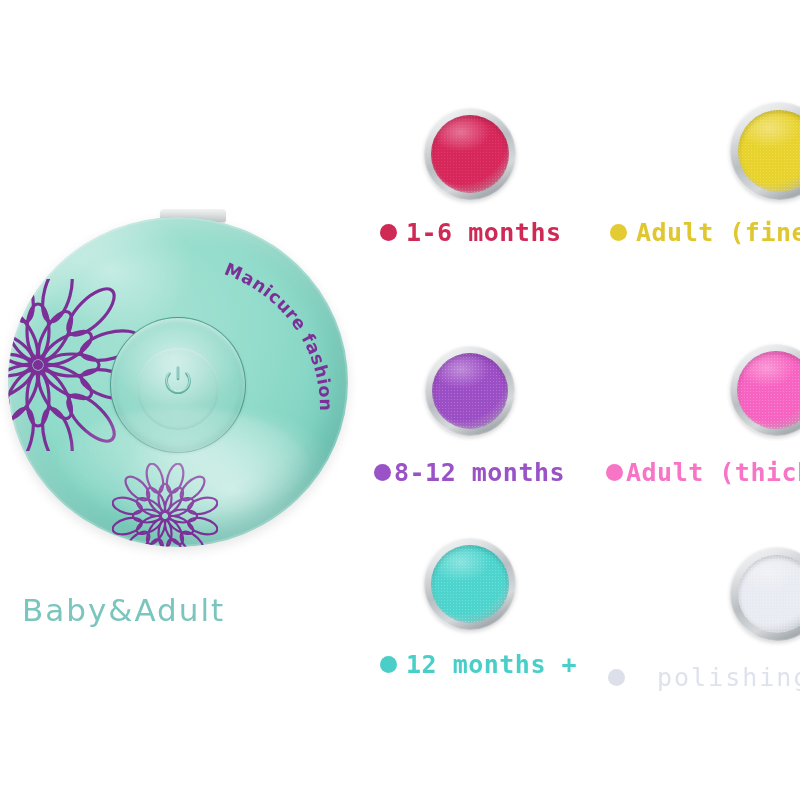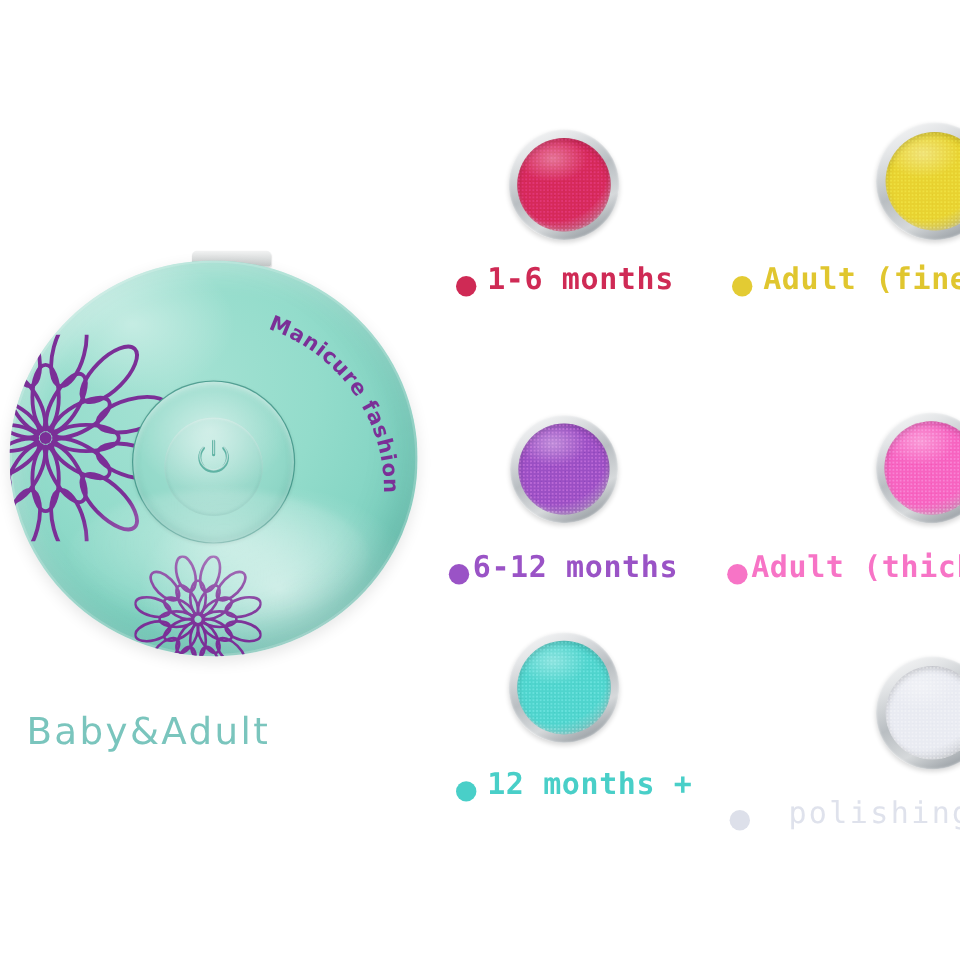--- a/index.html
+++ b/index.html
@@ -109,21 +109,21 @@
   .disc-grain{
     position:absolute;inset:0;border-radius:50%;
     opacity:.40;mix-blend-mode:overlay;
   }
   .disc-shine{
     position:absolute;inset:0;border-radius:50%;
     background:radial-gradient(ellipse 60% 40% at 38% 22%, rgba(255,255,255,.35) 0%, rgba(255,255,255,0) 62%);
   }
 
   .label-row{
-    position:absolute;display:flex;align-items:flex-end;
+    position:absolute;display:flex;align-items:center;
     white-space:nowrap;
   }
   .bullet{
     display:inline-block;border-radius:50%;
     width:17px;height:17px;flex:0 0 auto;
   }
   .label-text{
     font-family:"DejaVu Sans Mono", monospace;
     font-size:25px;
     font-weight:bold;
@@ -271,39 +271,39 @@
     <div class="cell" style="left:28px;top:240px;width:180px;height:170px;">
       <div class="disc" style="top:6px;width:90px;height:90px;">
         <div class="disc-rim"></div>
         <div class="disc-face" id="face-2" style="inset: 7px; background: radial-gradient(circle at 40% 32%, rgb(155, 79, 196) 0%, rgb(155, 79, 196) 62%, rgba(0, 0, 0, 0.1) 100%);">
           <div class="disc-grain" style="background-image: radial-gradient(rgba(255, 255, 255, 0.8) 0.6px, transparent 0.7px), radial-gradient(rgba(0, 0, 0, 0.45) 0.5px, transparent 0.6px); background-size: 3px 3px, 4px 4px; background-position: 0px 0px, 1px 2px;"></div>
           <div class="disc-shine"></div>
         </div>
       </div>
       <div class="label-row" style="left:-6px;top:118px;">
         <span class="bullet" id="bul-2" style="background: rgb(154, 83, 198);"></span>
-        <span class="label-text" id="txt-2" style="margin-left: 3px; color: rgb(154, 83, 198);">6-12 months</span>
+        <span class="label-text" id="txt-2" style="margin-left: 3px; color: rgb(154, 83, 198);">8-12 months</span>
       </div>
     </div>
 
     <div class="cell" style="left:258px;top:240px;width:190px;height:170px;">
       <div class="disc" style="top:4px;left:120px;transform:none;width:92px;height:92px;">
         <div class="disc-rim"></div>
         <div class="disc-face" id="face-3" style="inset: 7px; background: radial-gradient(circle at 40% 32%, rgb(247, 99, 192) 0%, rgb(247, 99, 192) 62%, rgba(0, 0, 0, 0.1) 100%);">
           <div class="disc-grain" style="background-image: radial-gradient(rgba(255, 255, 255, 0.8) 0.6px, transparent 0.7px), radial-gradient(rgba(0, 0, 0, 0.45) 0.5px, transparent 0.6px); background-size: 3px 3px, 4px 4px; background-position: 0px 0px, 1px 2px;"></div>
           <div class="disc-shine"></div>
         </div>
       </div>
       <div class="label-row" style="left:-4px;top:118px;">
         <span class="bullet" id="bul-3" style="background: rgb(247, 116, 198);"></span>
         <span class="label-text" id="txt-3" style="margin-left: 3px; color: rgb(247, 116, 198);">Adult (thick)</span>
       </div>
     </div>
 
-    <div class="cell" style="left:28px;top:421px;width:180px;height:170px;text-decoration:underline;">
+    <div class="cell" style="left:28px;top:432px;width:180px;height:170px;text-decoration:underline;">
       <div class="disc" style="top:6px;width:92px;height:92px;">
         <div class="disc-rim"></div>
         <div class="disc-face" id="face-4" style="inset: 7px; background: radial-gradient(circle at 40% 32%, rgb(79, 212, 205) 0%, rgb(79, 212, 205) 62%, rgba(0, 0, 0, 0.1) 100%);">
           <div class="disc-grain" style="background-image: radial-gradient(rgba(255, 255, 255, 0.8) 0.6px, transparent 0.7px), radial-gradient(rgba(0, 0, 0, 0.45) 0.5px, transparent 0.6px); background-size: 3px 3px, 4px 4px; background-position: 0px 0px, 1px 2px;"></div>
           <div class="disc-shine"></div>
         </div>
       </div>
       <div class="label-row" style="left:0px;top:118px;">
         <span class="bullet" id="bul-4" style="background: rgb(73, 207, 200);"></span>
         <span class="label-text" id="txt-4" style="margin-left: 9px; color: rgb(73, 207, 200);">12 months +</span>

